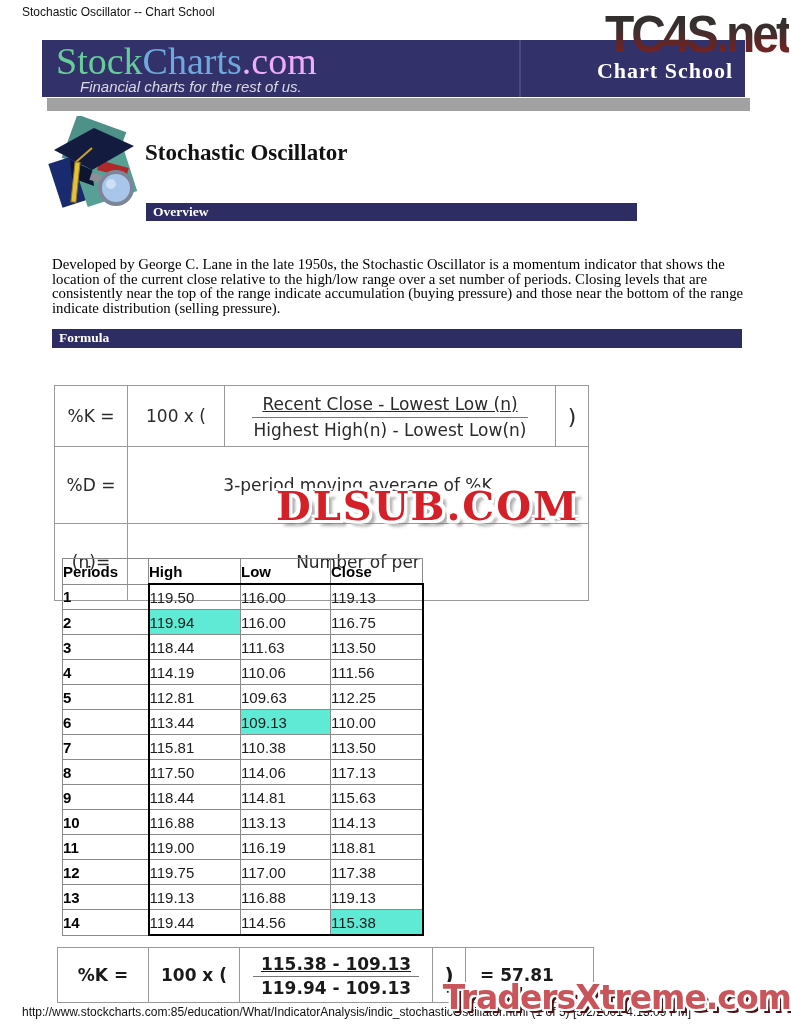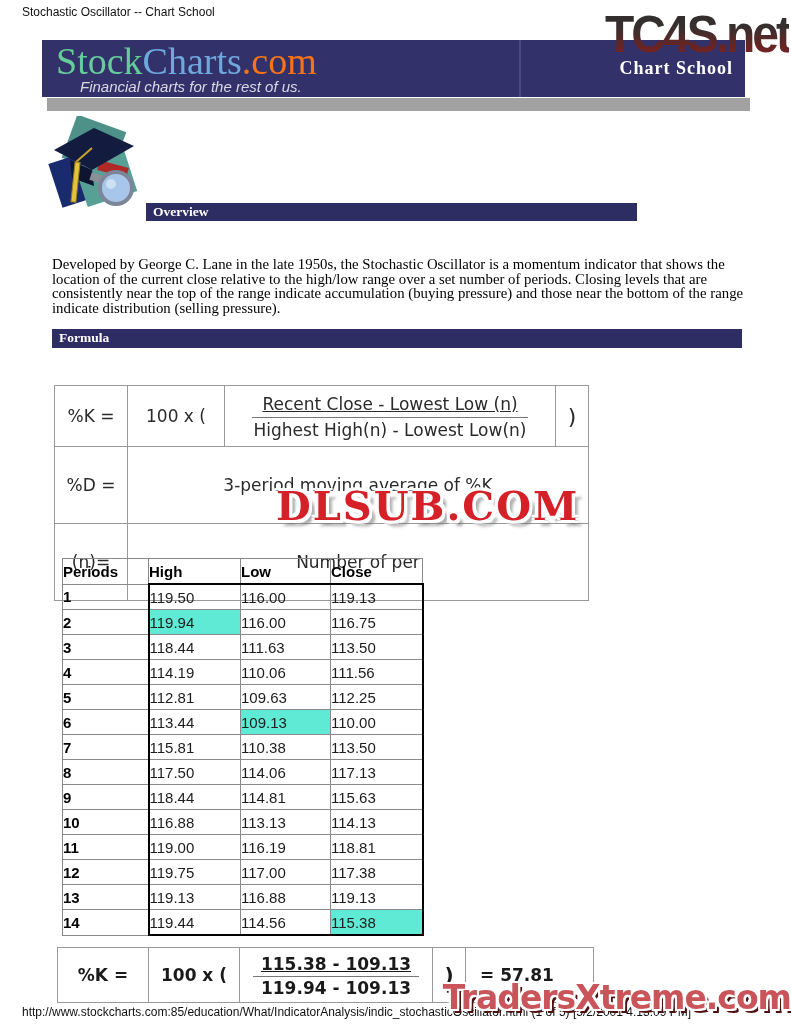--- a/index.html
+++ b/index.html
@@ -36,26 +36,26 @@
     text-shadow:-2px -2px 0 #fff,2px -2px 0 #fff,-2px 2px 0 #fff,2px 2px 0 #fff,
                 -2px 0 0 #fff,2px 0 0 #fff,0 -2px 0 #fff,0 2px 0 #fff,
                 4px 4px 0 #4d1113;
   }
 
   
   .banner { position:absolute; left:42px; top:40px; width:703px; height:57px; background:#32316a; }
   .logo { position:absolute; left:14px; top:2px; font-family:"Liberation Serif", serif; font-size:38px; line-height:38px; }
   .lg-stock { color:#66cc99; }
   .lg-charts { color:#6fa8dc; }
-  .lg-com { color:#f97316;margin-top:20px; }
+  .lg-com { color:#f0abfc;margin-top:20px; }
   .tagline { position:absolute; left:38px; top:38px; font-family:"Liberation Sans", sans-serif;
              font-style:italic; font-size:15px; color:#d9d9e4; white-space:nowrap; }
   .seam { position:absolute; left:477px; top:0; width:2px; height:100%; background:#4a4a82; }
   .chart-school { position:absolute; right:12px; top:18px; font-family:"Liberation Serif", serif;
-                  font-weight:700; font-size:18px; color:#ffffff; letter-spacing:1px; }
+                  font-weight:700; font-size:22px; color:#ffffff; letter-spacing:1px; }
   .gray-bar { position:absolute; left:47px; top:98px; width:703px; height:13px; background:#a1a1a1; }
 
   
   .cap-icon { position:absolute; left:46px; top:116px; }
   .article-title { position:absolute; left:145px; top:140px; margin:0; font-family:"Liberation Serif", serif;
                    font-weight:700; font-size:23px; color:#111; }
   .section-bar { position:absolute; background:#2d2d63; color:#fff; font-family:"Liberation Serif", serif;
                  font-weight:700; font-size:13.5px; line-height:18px; padding-left:7px; box-sizing:border-box; }
   .overview-bar { left:146px; top:203px; width:491px; height:18px; }
   .formula-bar  { left:52px;  top:329px; width:690px; height:19px; }
@@ -125,20 +125,21 @@
     <rect x="52" y="48" width="30" height="10" fill="#b02828" transform="rotate(15 67 53)"></rect>
     <polygon points="8,34 48,12 88,30 46,54" fill="#131c3f"></polygon>
     <polygon points="24,44 26,62 48,70 46,54" fill="#0e1530"></polygon>
     <line x1="46" y1="32" x2="30" y2="46" stroke="#c9a227" stroke-width="2"></line>
     <rect x="27" y="46" width="5" height="40" fill="#e3c23c" stroke="#9a7d1f" stroke-width="1" transform="rotate(6 29 66)"></rect>
     <rect x="44" y="60" width="26" height="8" fill="#8a8f98" transform="rotate(18 57 64)"></rect>
     <circle cx="70" cy="72" r="16" fill="#a8c6ea" stroke="#7d8699" stroke-width="4"></circle>
     <circle cx="65" cy="68" r="5" fill="#d4e4f7" opacity="0.85"></circle>
   </svg>
 
+  <h1 class="article-title">Stochastic Oscillator</h1>
 
   <div class="section-bar overview-bar">
     <span>Overview</span>
   </div>
 
   <p class="body-text">Developed by George C. Lane in the late 1950s, the Stochastic Oscillator is a momentum indicator that shows the location of the current close relative to the high/low range over a set number of periods. Closing levels that are consistently near the top of the range indicate accumulation (buying pressure) and those near the bottom of the range indicate distribution (selling pressure).</p>
 
   <div class="section-bar formula-bar">
     <span>Formula</span>
   </div>

